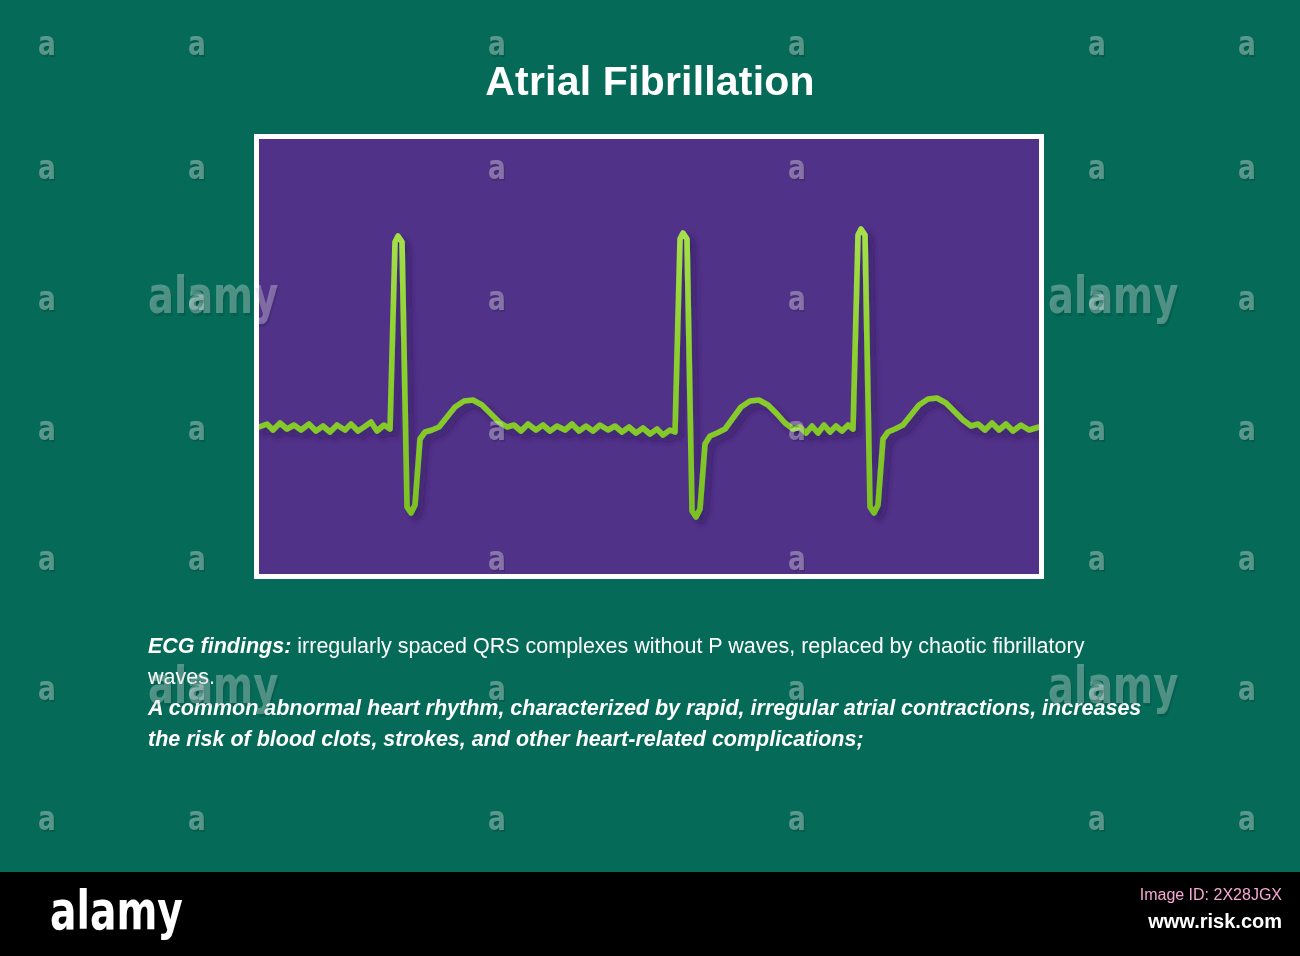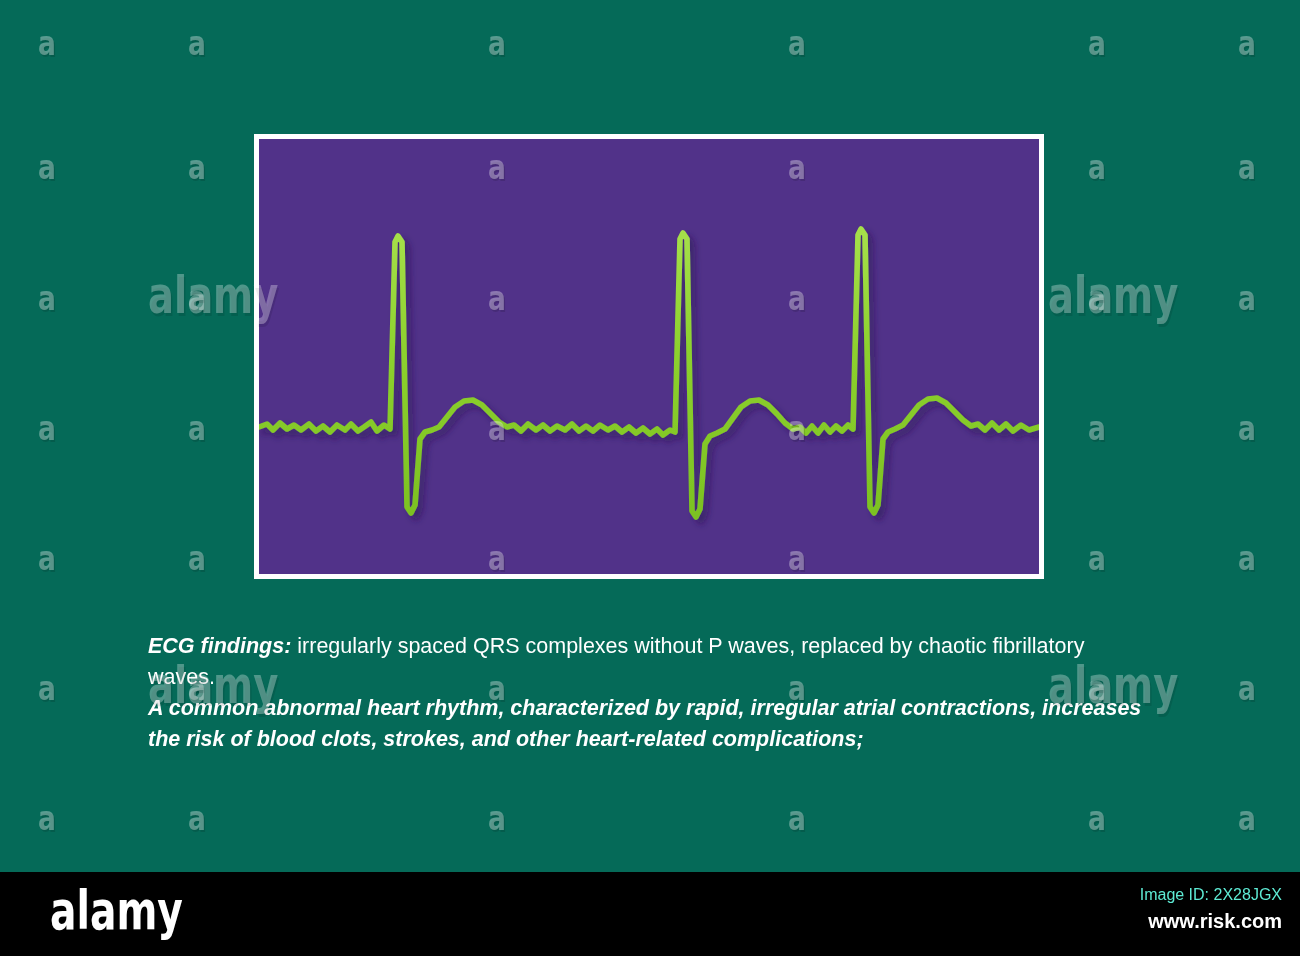--- a/index.html
+++ b/index.html
@@ -105,39 +105,40 @@
     line-height:1;
     color:#ffffff;
     transform:scaleX(0.74);
     transform-origin:left top;
     z-index:11;
   }
   #img-id{
     position:absolute;
     right:18px;top:886px;
     font-size:16px;
-    color:#5eead4;
+    color:#f9a8d4;
     z-index:11;
     font-family:"Liberation Sans", sans-serif;
   }
   #site{
     position:absolute;
     right:18px;top:910px;
     font-size:20px;
     font-weight:bold;
     color:#ffffff;
     z-index:11;
     font-family:"Liberation Sans", sans-serif;
   }
 </style>
 </head>
 <body>
 
 <div id="stage">
 
+  <div id="title">Atrial Fibrillation</div>
 
   <div id="panel">
     <div id="panel-inner">
       <svg id="ecg-svg" viewBox="0 0 780 435" preserveAspectRatio="none">
         <defs>
           <filter id="trShadow" x="-10%" y="-10%" width="130%" height="130%">
             <feDropShadow dx="5" dy="5" stdDeviation="3.2" flood-color="#2a1450" flood-opacity="0.55"></feDropShadow>
           </filter>
           <linearGradient id="trGrad" x1="0" y1="0" x2="0" y2="1">
             <stop offset="0%" stop-color="#a6e04a"></stop>

